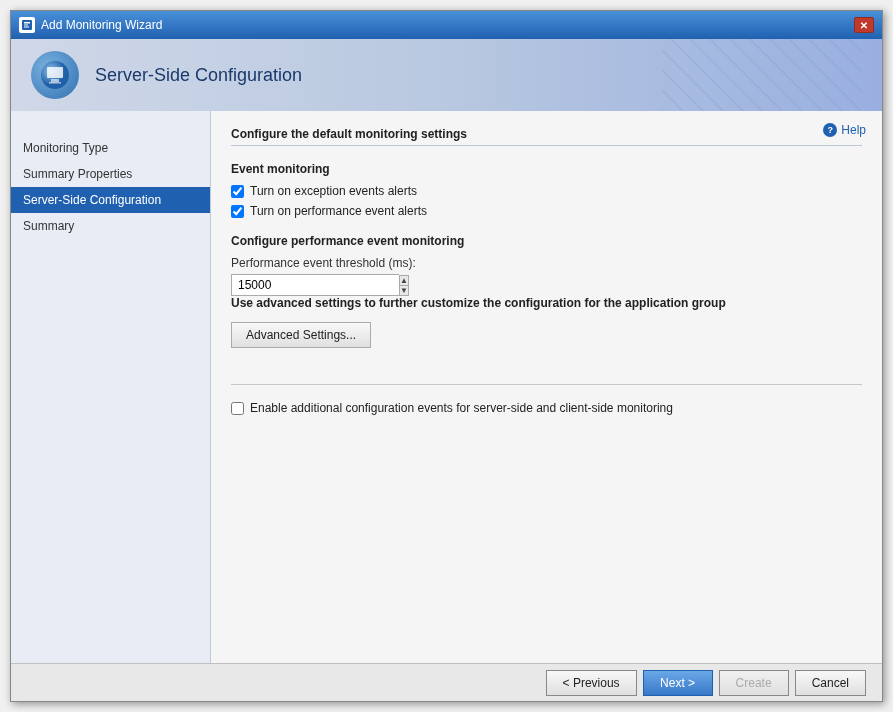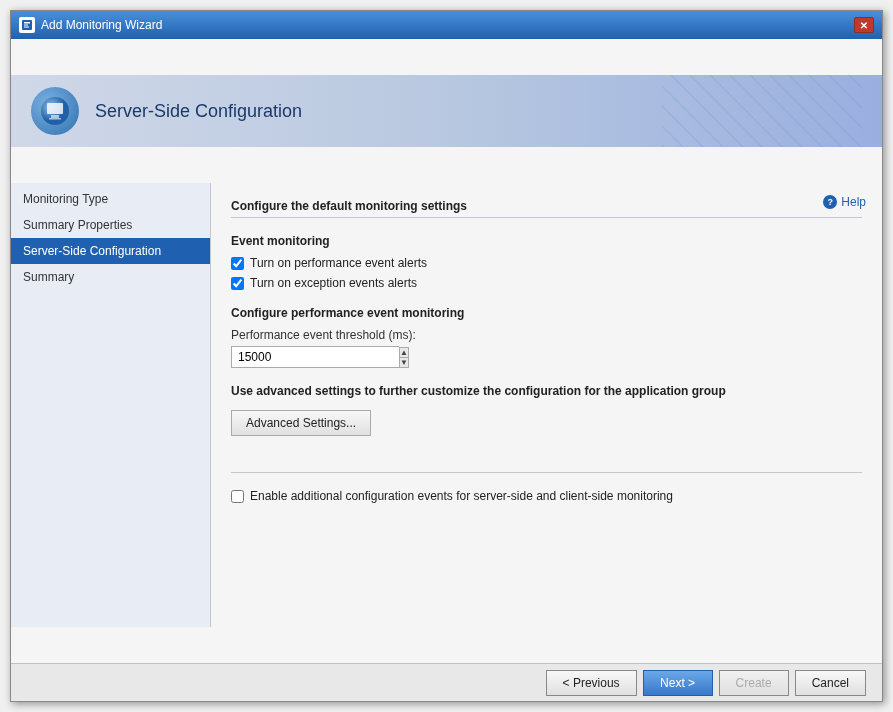--- a/index.html
+++ b/index.html
@@ -16,21 +16,20 @@
     }
 
     .window {
       width: 873px;
       height: 692px;
       background: #f5f5f5;
       border: 1px solid #888;
       box-shadow: 2px 2px 8px rgba(0,0,0,0.4);
       display: flex;
       flex-direction: column;
-      gap: 36px;
     }
 
     .title-bar {
       background: linear-gradient(to bottom, #4a90d9, #2060b0);
       height: 28px;
       display: flex;
       align-items: center;
       padding: 0 8px;
       flex-shrink: 0;
     }
@@ -121,21 +120,21 @@
       display: flex;
       flex: 1;
       overflow: hidden;
     }
 
     .sidebar {
       width: 200px;
       background: #e8edf5;
       border-right: 1px solid #c0c8d8;
       flex-shrink: 0;
-      padding-top: 3px;
+      padding-top: 24px;
     }
 
     .sidebar-item {
       padding: 6px 12px;
       color: #333;
       cursor: pointer;
       font-size: 12px;
     }
 
     .sidebar-item.active {
@@ -215,21 +214,20 @@
     .field-label {
       font-size: 12px;
       color: #333;
       margin-bottom: 4px;
     }
 
     .spinner-wrapper {
       display: flex;
       align-items: flex-end;
       width: 160px;
-      margin-bottom: 16px;
     }
 
     .spinner-input {
       border: 1px solid #aaa;
       border-right: none;
       padding: 3px 6px;
       font-size: 12px;
       flex: 1;
       background: white;
       outline: none;
@@ -371,26 +369,26 @@
       </div>
 
       
       <div class="section-title">Configure the default monitoring settings</div>
 
       
       <div class="section-label">Event monitoring</div>
 
       <div class="checkbox-row">
         <input type="checkbox" class="checkbox-input" checked="" style="">
-        <label class="checkbox-label">Turn on performance event alerts</label>
+        <label class="checkbox-label">Turn on exception events alerts</label>
       </div>
 
       <div class="checkbox-row">
         <input type="checkbox" class="checkbox-input" checked="" style="">
-        <label class="checkbox-label">Turn on exception events alerts</label>
+        <label class="checkbox-label">Turn on performance event alerts</label>
       </div>
 
       
       <div class="section-label">Configure performance event monitoring</div>
 
       <div class="field-label">Performance event threshold (ms):</div>
 
       <div class="spinner-wrapper">
         <input type="text" class="spinner-input" value="15000" style="">
         <div class="spinner-buttons">

